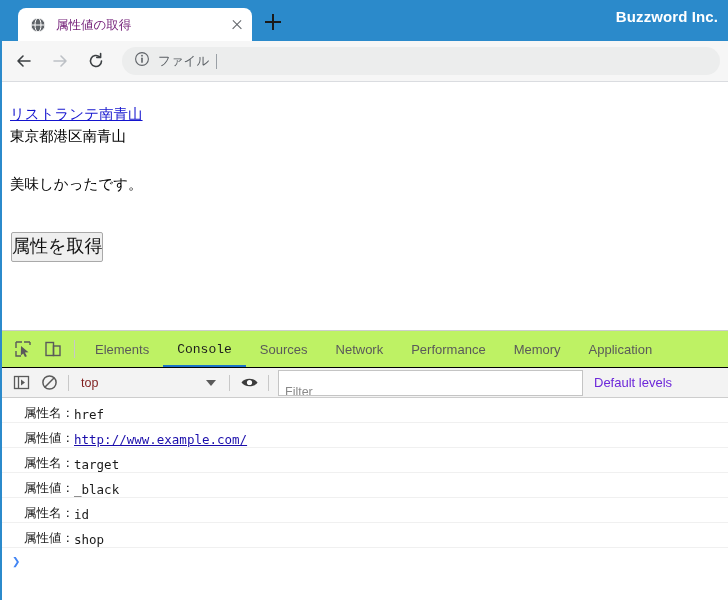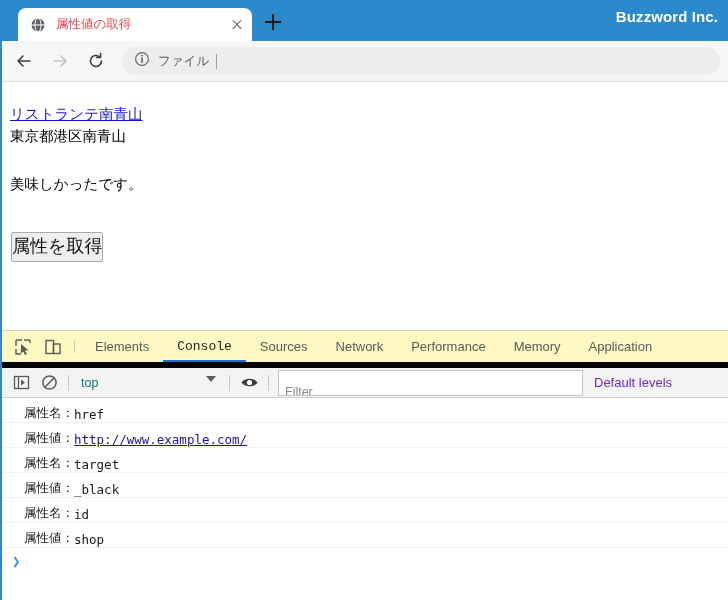--- a/index.html
+++ b/index.html
@@ -49,26 +49,25 @@
   .tab-favicon {
     width: 16px;
     height: 16px;
     flex: 0 0 16px;
     margin-right: 10px;
     display: block;
   }
   .tab-title {
     flex: 1 1 auto;
     font-size: 12.5px;
-    color: #ef4444;
+    color: #701a75;
     white-space: nowrap;
     overflow: hidden;
     text-overflow: ellipsis;
     line-height: 16px;
-    font-family: Liberation Mono, monospace;
   }
   .tab-close {
     flex: 0 0 18px;
     width: 18px;
     height: 18px;
     position: relative;
     margin-left: 4px;
   }
   .tab-close:before, .tab-close:after {
     content: "";
@@ -201,22 +200,22 @@
 
   
   .devtools {
     border-top: 1px solid #cdcdcd;
     background: #ffffff;
     height: 269px;
     box-sizing: border-box;
   }
   .dt-tabbar {
     height: 37px;
-    background: #fef9c3;
-    border-bottom: 6px solid #000000;
+    background: #bef264;
+    border-bottom: 1px solid #000000;
     display: flex;
     align-items: stretch;
     box-sizing: border-box;
   }
   .dt-icon-btn {
     width: 30px;
     display: flex;
     align-items: center;
     justify-content: center;
     flex: 0 0 30px;
@@ -264,24 +263,24 @@
     width: 1px;
     background: #c8c8c8;
     height: 16px;
     margin: 0 5px;
     flex: 0 0 1px;
   }
   .ctx-select {
     width: 150px;
     flex: 0 0 150px;
     display: flex;
-    align-items: flex-start;
+    align-items: center;
     justify-content: space-between;
     font-size: 12.5px;
-    color: #0f766e;
+    color: #7f1d1d;
     padding: 0 8px 0 7px;
     box-sizing: border-box;
   }
   .ctx-caret {
     width: 0; height: 0;
     border-left: 5px solid transparent;
     border-right: 5px solid transparent;
     border-top: 6px solid #5a5a5a;
   }
   .filter-input {

